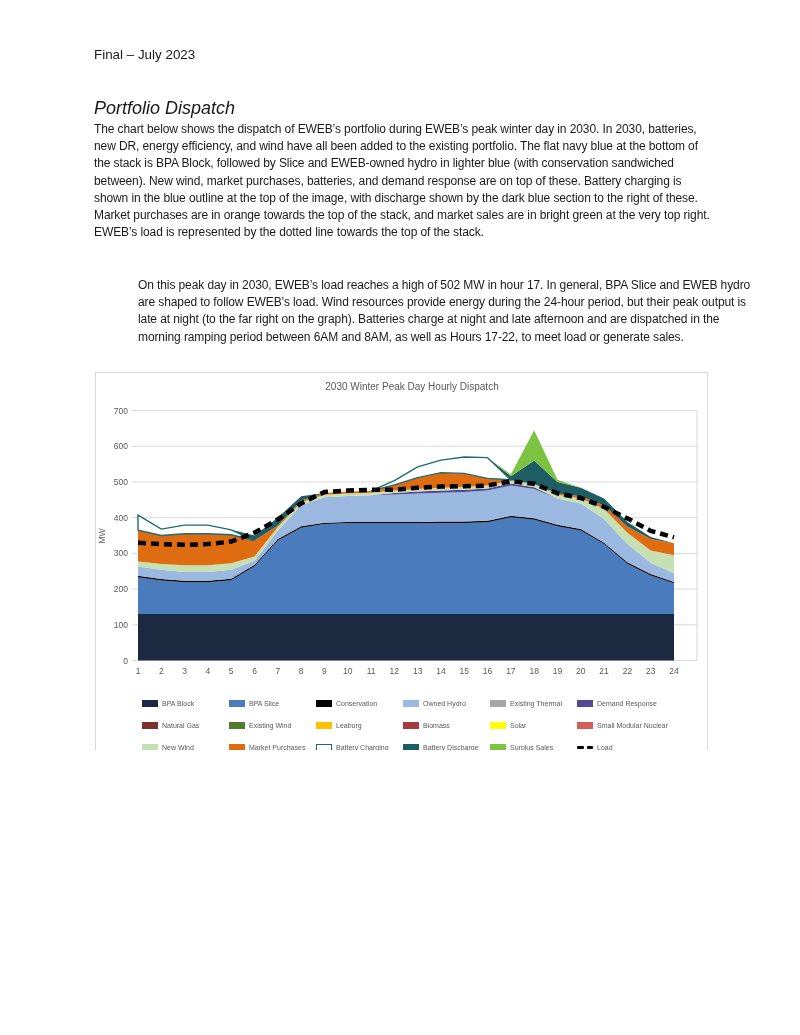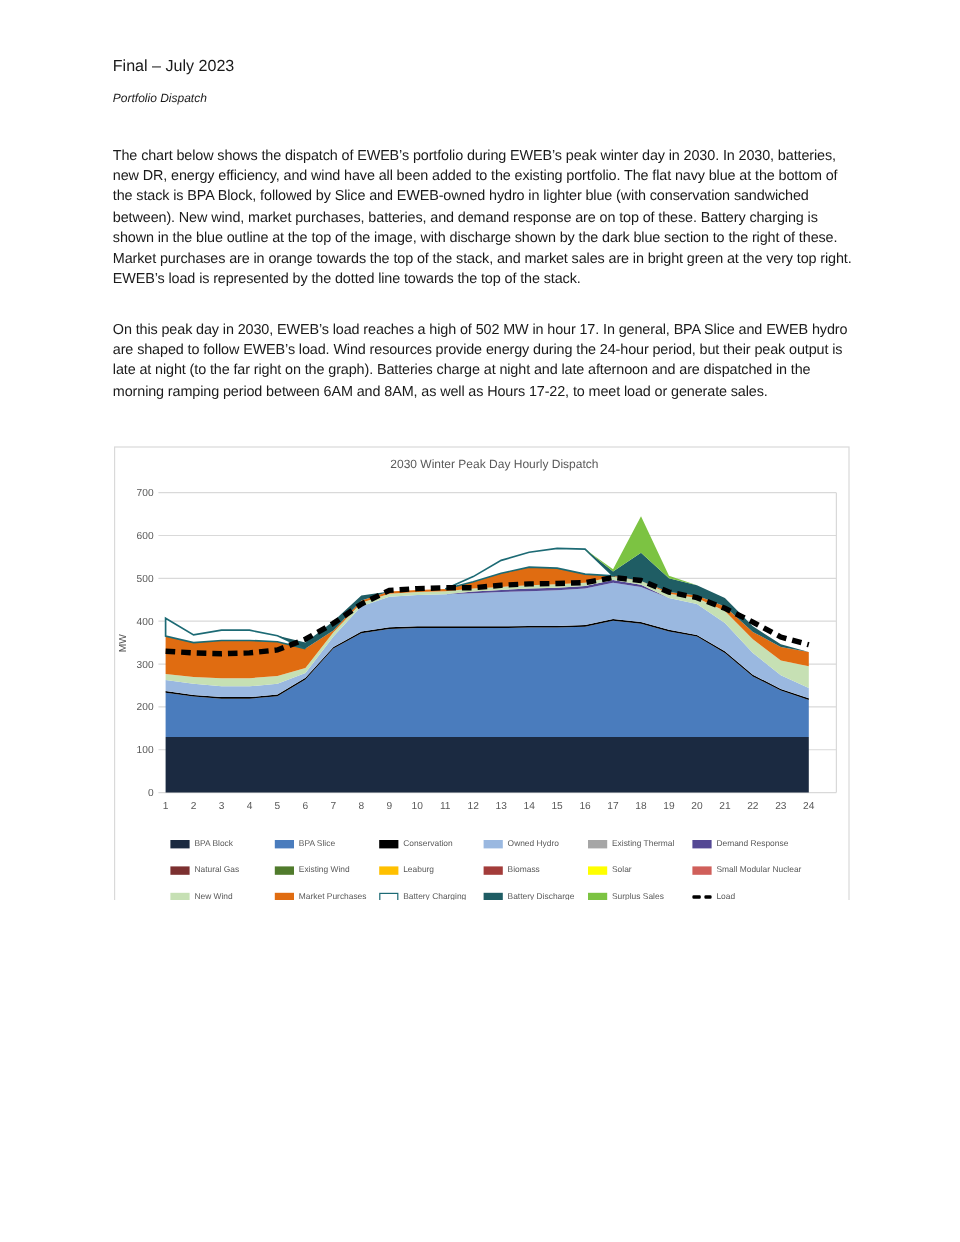--- a/index.html
+++ b/index.html
@@ -1,23 +1,23 @@
 <!DOCTYPE html>
 <html><head>
 <meta charset="utf-8">
 <style>
   html,body{margin:0;padding:0;background:#fff;}
   .page{position:relative;width:800px;height:750px;background:#ffffff;
         font-family:"Liberation Sans",sans-serif;color:#1a1a1a;overflow:hidden;}
   .hdr{position:absolute;left:94px;top:47px;font-size:13.4px;}
-  .h-italic{position:absolute;left:94px;top:77px;font-style:italic;font-size:10px;text-align:center;}
+  .h-italic{position:absolute;left:94px;top:98px;font-style:italic;font-size:18px;text-align:center;}
   .h-bold{position:absolute;left:94px;top:799px;font-weight:bold;font-size:13.6px;}
   .bodytext{position:absolute;left:94px;width:620px;font-size:12px;line-height:17.2px;
             margin:0;letter-spacing:-0.1px;}
-  .p1{top:121px;} .p2{top:266px;} .p3{top:826px;}
+  .p1{top:121px;} .p2{top:277px;margin-left:44px;} .p3{top:826px;}
   .figurebox{position:absolute;left:95px;top:372px;width:611px;height:383px;
              border:1px solid #d9d9d9;background:#fff;margin:0;}
   .figurebox svg{position:absolute;left:0;top:0;}
   .legend{position:absolute;left:46px;top:326px;display:grid;
           grid-template-columns:repeat(6,87px);row-gap:13px;}
   .lg-item{display:flex;align-items:center;height:9px;}
   .sw{width:16px;height:7px;margin-right:4px;flex:none;box-sizing:border-box;}
   .sw.outline{background:#fff !important;border:1.6px solid;}
   .sw.dash{display:flex;gap:3px;background:none !important;align-items:center;}
   .sw.dash i{width:7px;height:3.5px;display:block;border-radius:1px;}

